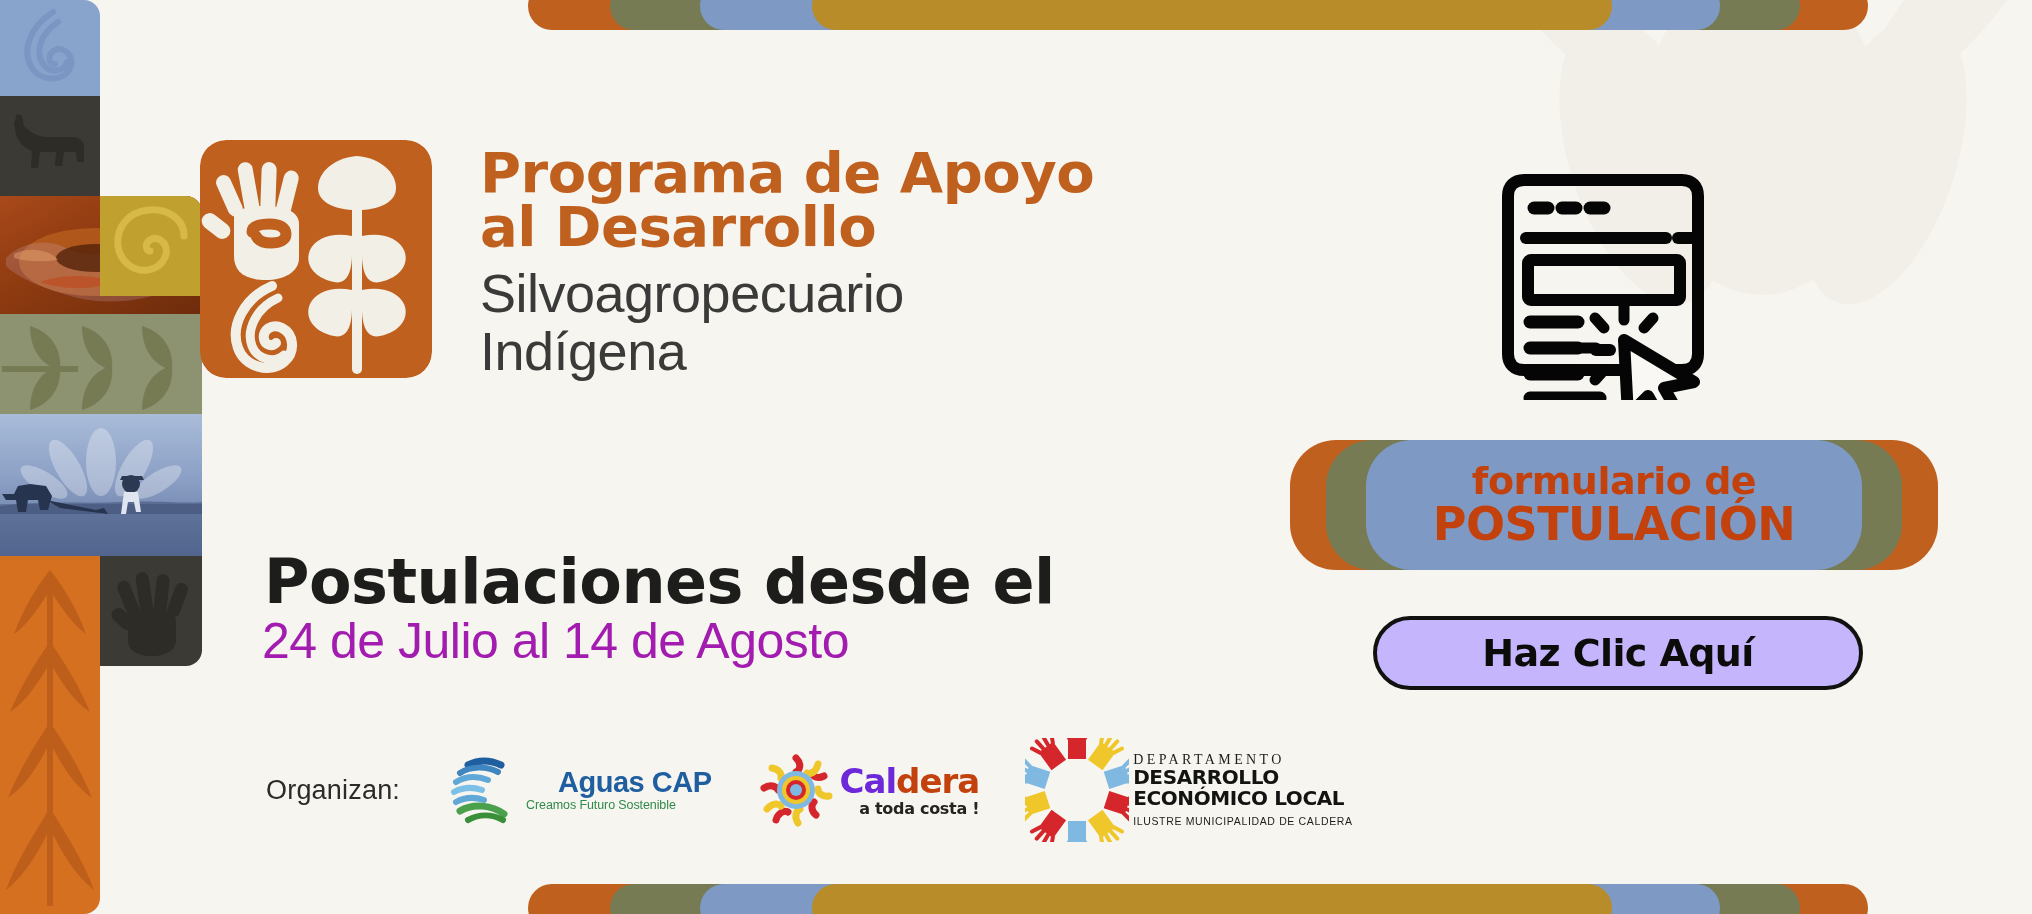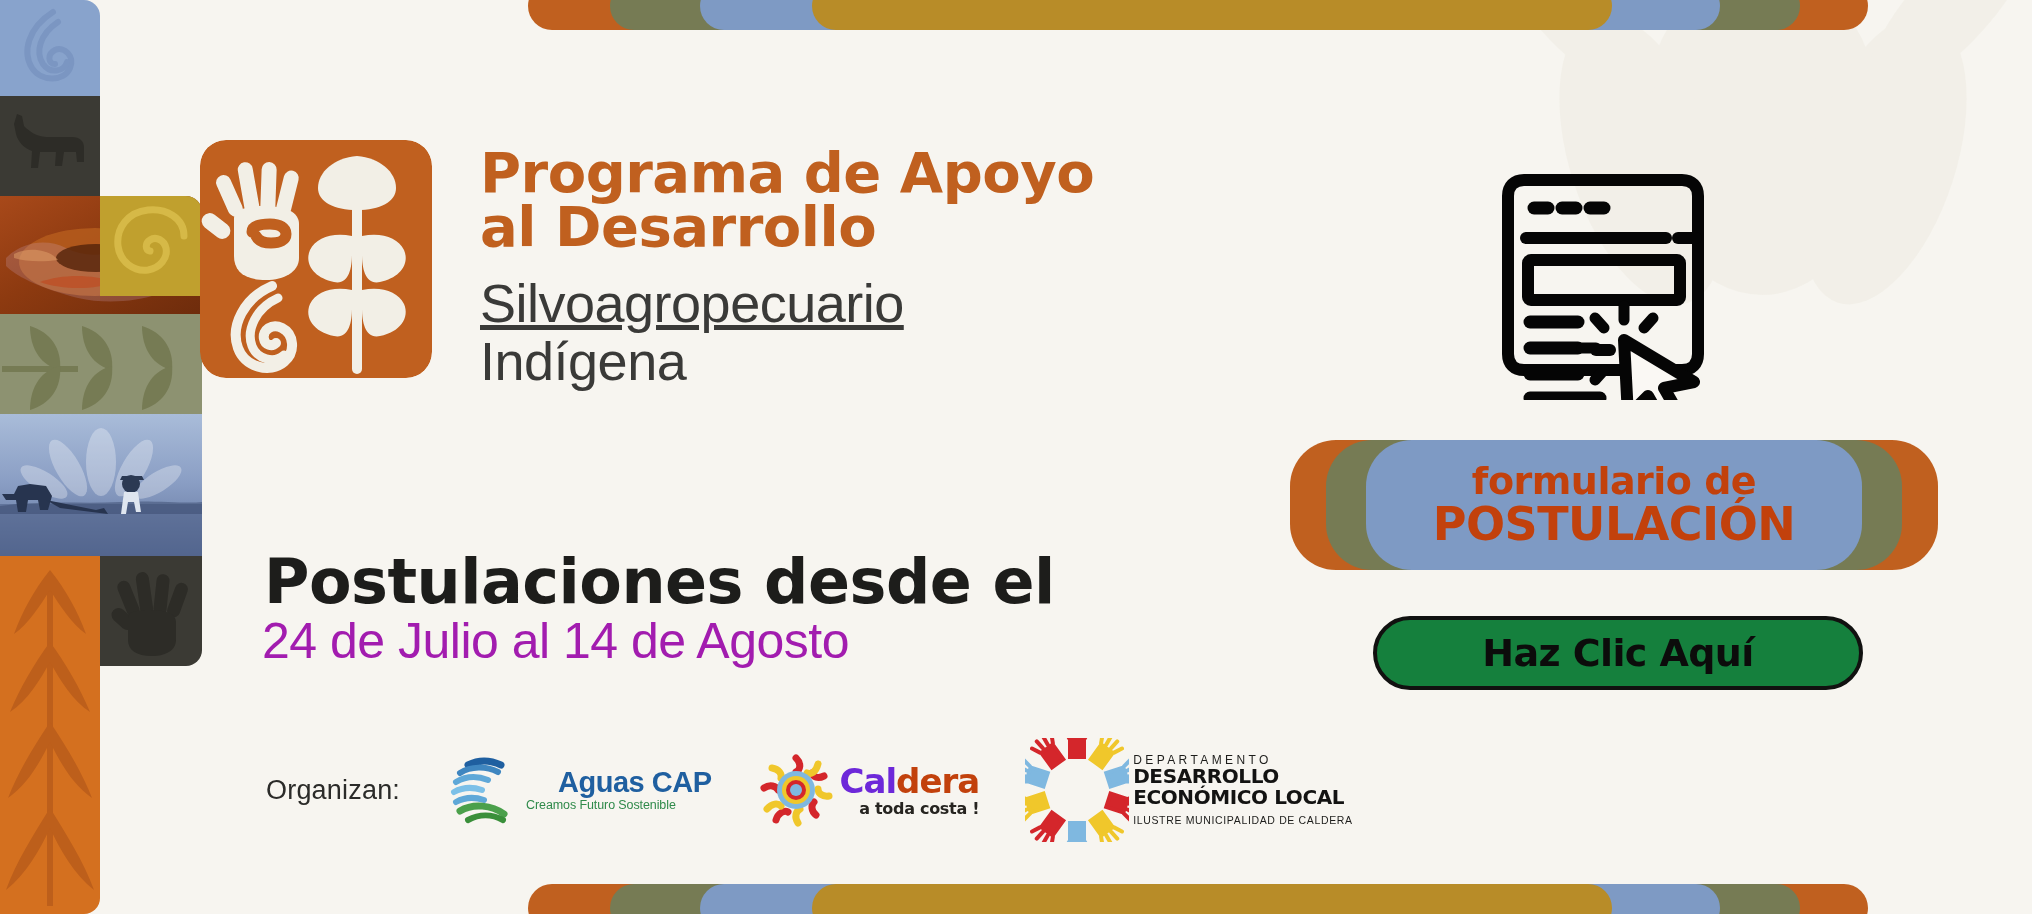--- a/index.html
+++ b/index.html
@@ -50,21 +50,21 @@
     color:#c0601f;
   }
   .logo-line3, .logo-line4 {
     font-family:"Liberation Sans", sans-serif;
     font-weight:400;
     font-size:54px;
     line-height:1.08;
     letter-spacing:-0.5px;
     color:#3a3a38;
   }
-  .logo-line3 { margin-top:20px;text-decoration:underline; }
+  .logo-line3 { margin-top:10px; }
 
   
   .headline {
     position:absolute; left:264px; top:545px;
     font-family:"DejaVu Sans", sans-serif;
     font-weight:700;
     font-size:62px;
     letter-spacing:-0.5px;
     color:#1d1d1b;
   }
@@ -114,21 +114,21 @@
   .caldera-tag {
     font-family:"DejaVu Sans", sans-serif; font-weight:700;
     font-size:16px; color:#262420; letter-spacing:-.3px;
     text-align:right; margin-top:3px;
   }
 
   
   .depto { display:flex; align-items:center; gap:4px; }
   .depto-text { line-height:1; text-align:left; }
   .depto-l1 {
-    font-family:Liberation Sans, sans-serif; font-size:12px;
+    font-family:Liberation Serif, serif; font-size:14px;
     letter-spacing:3.4px; color:#1d1d1b;
   }
   .depto-l2, .depto-l3 {
     font-family:"DejaVu Sans", sans-serif; font-weight:700;
     font-size:20px; letter-spacing:-.4px; color:#131312; line-height:1.03;
   }
   .depto-l4 {
     font-family:"Liberation Sans", sans-serif; font-size:10.5px;
     letter-spacing:.65px; color:#1d1d1b; margin-top:8px;
   }
@@ -154,21 +154,21 @@
   .pill-line2 {
     font-family:"DejaVu Sans", sans-serif; font-weight:700;
     font-size:46px; letter-spacing:-.5px; margin-top:2px;
   }
 
   .click-button {
     position:absolute; left:1373px; top:616px;
     width:490px; height:74px;
     border:4px solid #111110;
     border-radius:40px;
-    background:#15803d;
+    background:#c4b5fd;
     display:flex; align-items:center; justify-content:center;
     cursor:pointer;
   }
   .click-button-label {
     font-family:"DejaVu Sans", sans-serif; font-weight:700;
     font-size:38px; letter-spacing:-.6px; color:#0c0c0b;
   }
 </style>
 </head>
 <body>

